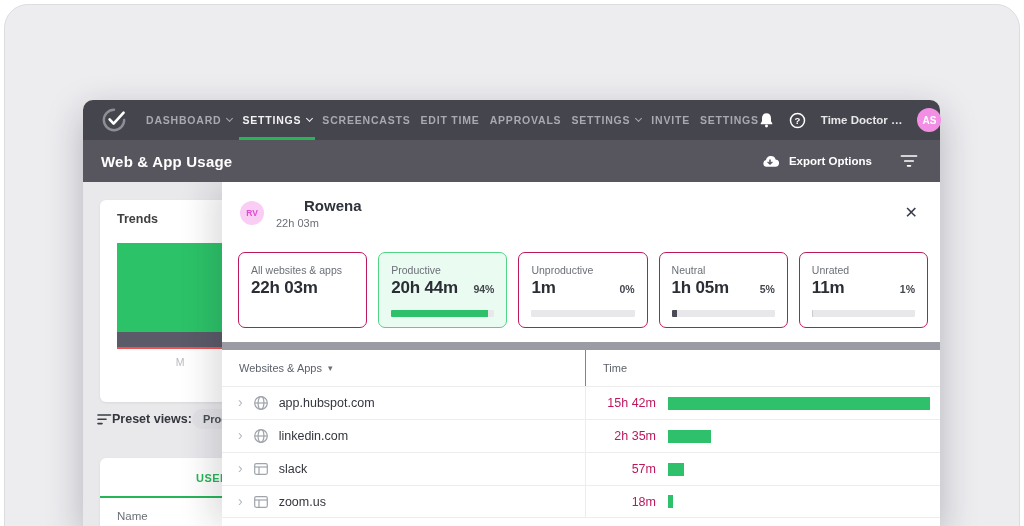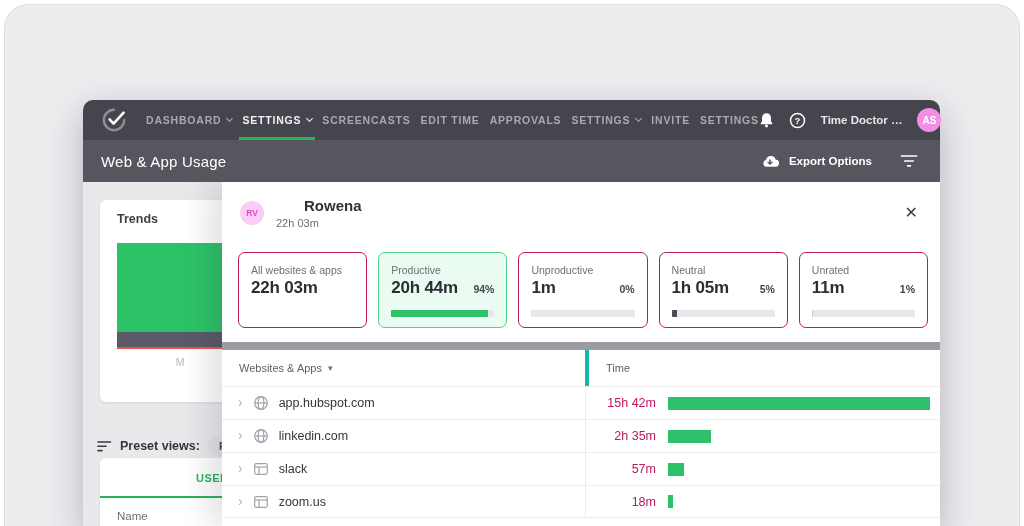--- a/index.html
+++ b/index.html
@@ -19,37 +19,37 @@
   .nav-item.active::after { content:""; position:absolute; left:-3px; right:-3px; bottom:0; height:3px; background:#27b558; }
   .chev { width:5px; height:5px; border-right:1.5px solid currentColor; border-bottom:1.5px solid currentColor; transform:rotate(45deg); margin-top:-3px; }
   .nav-right { margin-left:auto; display:flex; align-items:center; gap:15px; }
   .icon-btn { display:flex; align-items:center; cursor:pointer; }
   .acct { color:#e8e8ea; font-size:11.5px; font-weight:700; white-space:nowrap; }
   .avatar { width:24px; height:24px; border-radius:50%; display:flex; align-items:center; justify-content:center; flex:0 0 auto; }
   .avatar.as { background:#f28fe5; color:#fff; font-size:10px; font-weight:700; }
 
   
   .subheader { height:42px; background:#57565f; display:flex; align-items:center; padding:0 22px 0 18px; position:relative; z-index:4; }
-  .sub-title { color:#fff; font-size:15px; font-weight:400; letter-spacing:.2px; }
+  .sub-title { color:#fff; font-size:15px; font-weight:700; letter-spacing:.2px; }
   .export { margin-left:auto; display:flex; align-items:center; gap:10px; color:#fff; font-size:11.5px; font-weight:700; cursor:pointer; }
   .filter-btn { margin-left:28px; }
 
   
   .content { position:absolute; top:82px; left:0; right:0; bottom:0; background:#e9e9ec; overflow:hidden; }
 
   
   .trends-card { position:absolute; left:17px; top:18px; width:140px; height:202px; background:#fff; border-radius:6px; box-shadow:0 1px 3px rgba(0,0,0,.07); }
   .trends-title { position:absolute; left:17px; top:12px; font-size:12.5px; font-weight:700; color:#404040; }
   .trend-chart { position:absolute; left:17px; top:43px; right:0; height:106px; display:flex; flex-direction:column; justify-content:flex-end; }
   .seg-productive { background:#2cc368; }
   .seg-neutral { background:#5a5a68; }
   .seg-unproductive { background:#ef5350; }
   .trend-x { position:absolute; top:156px; left:30px; width:100px; text-align:center; color:#b7bac0; font-size:10.5px; }
 
-  .preset-row { position:absolute; left:14px; top:254px; display:flex; align-items:center; gap:8px; white-space:nowrap; }
+  .preset-row { position:absolute; left:14px; top:227px; display:flex; align-items:center; white-space:nowrap; }
   .preset-label { font-size:12.5px; font-weight:700; color:#33363c; }
   .preset-pill { background:#e2e2e6; border-radius:12px; padding:4px 11px; font-size:11px; font-weight:700; color:#4a4e55; cursor:pointer; }
 
   .users-card { position:absolute; left:17px; top:276px; width:140px; height:280px; background:#fff; border-radius:6px 6px 0 0; box-shadow:0 1px 3px rgba(0,0,0,.07); }
   .users-tab { position:absolute; left:96px; top:14px; color:#27b558; font-size:11px; font-weight:700; letter-spacing:.5px; cursor:pointer; white-space:nowrap; }
   .users-underline { position:absolute; top:38px; left:0; right:0; height:2px; background:#27b558; }
   .users-namecol { position:absolute; left:17px; top:52px; font-size:11.5px; color:#6b6f76; }
 
   
   .modal { position:absolute; left:139px; top:0; right:0; bottom:0; background:#fff; box-shadow:-12px 0 30px rgba(30,30,45,.14); display:flex; flex-direction:column; }
@@ -71,21 +71,21 @@
   .card-fill { height:100%; }
   .fill-productive { background:#2ec06a; }
   .fill-unproductive { background:#ef5350; }
   .fill-neutral { background:#4b4b55; }
   .fill-unrated { background:#c9c9cf; }
 
   .band { height:8px; background:#9b9ba3; margin-top:14px; flex:0 0 auto; }
 
   .thead { height:36px; display:flex; flex:0 0 auto; }
   .thead .c1 { width:363px; padding-left:17px; display:flex; align-items:center; gap:6px; font-size:11px; color:#5d616a; cursor:pointer; }
-  .thead .c2 { flex:1; border-left:4px solid #14b8a6; padding-left:17px; display:flex; align-items:center; font-size:11px; color:#5d616a; }
+  .thead .c2 { flex:1; border-left:1px solid #14b8a6; padding-left:17px; display:flex; align-items:center; font-size:11px; color:#5d616a; }
   .sort-glyph { font-size:9px; color:#6a6e75; }
 
   .trow { height:33px; display:flex; border-top:1px solid #ededf0; cursor:pointer; flex:0 0 auto; }
   .trow:last-of-type { border-bottom:1px solid #ededf0; }
   .trow .c1 { width:363px; display:flex; align-items:center; padding-left:16px; gap:10px; }
   .row-chev { font-size:14px; color:#b4b7bd; line-height:1; margin-top:-2px; }
   .row-icon { display:flex; align-items:center; color:#9fa3aa; }
   .row-name { font-size:12.5px; color:#33363d; }
   .trow .c2 { flex:1; border-left:1px solid #ededf0; display:flex; align-items:center; }
   .time { width:70px; text-align:right; font-size:12.5px; color:#be185d; white-space:nowrap; }

